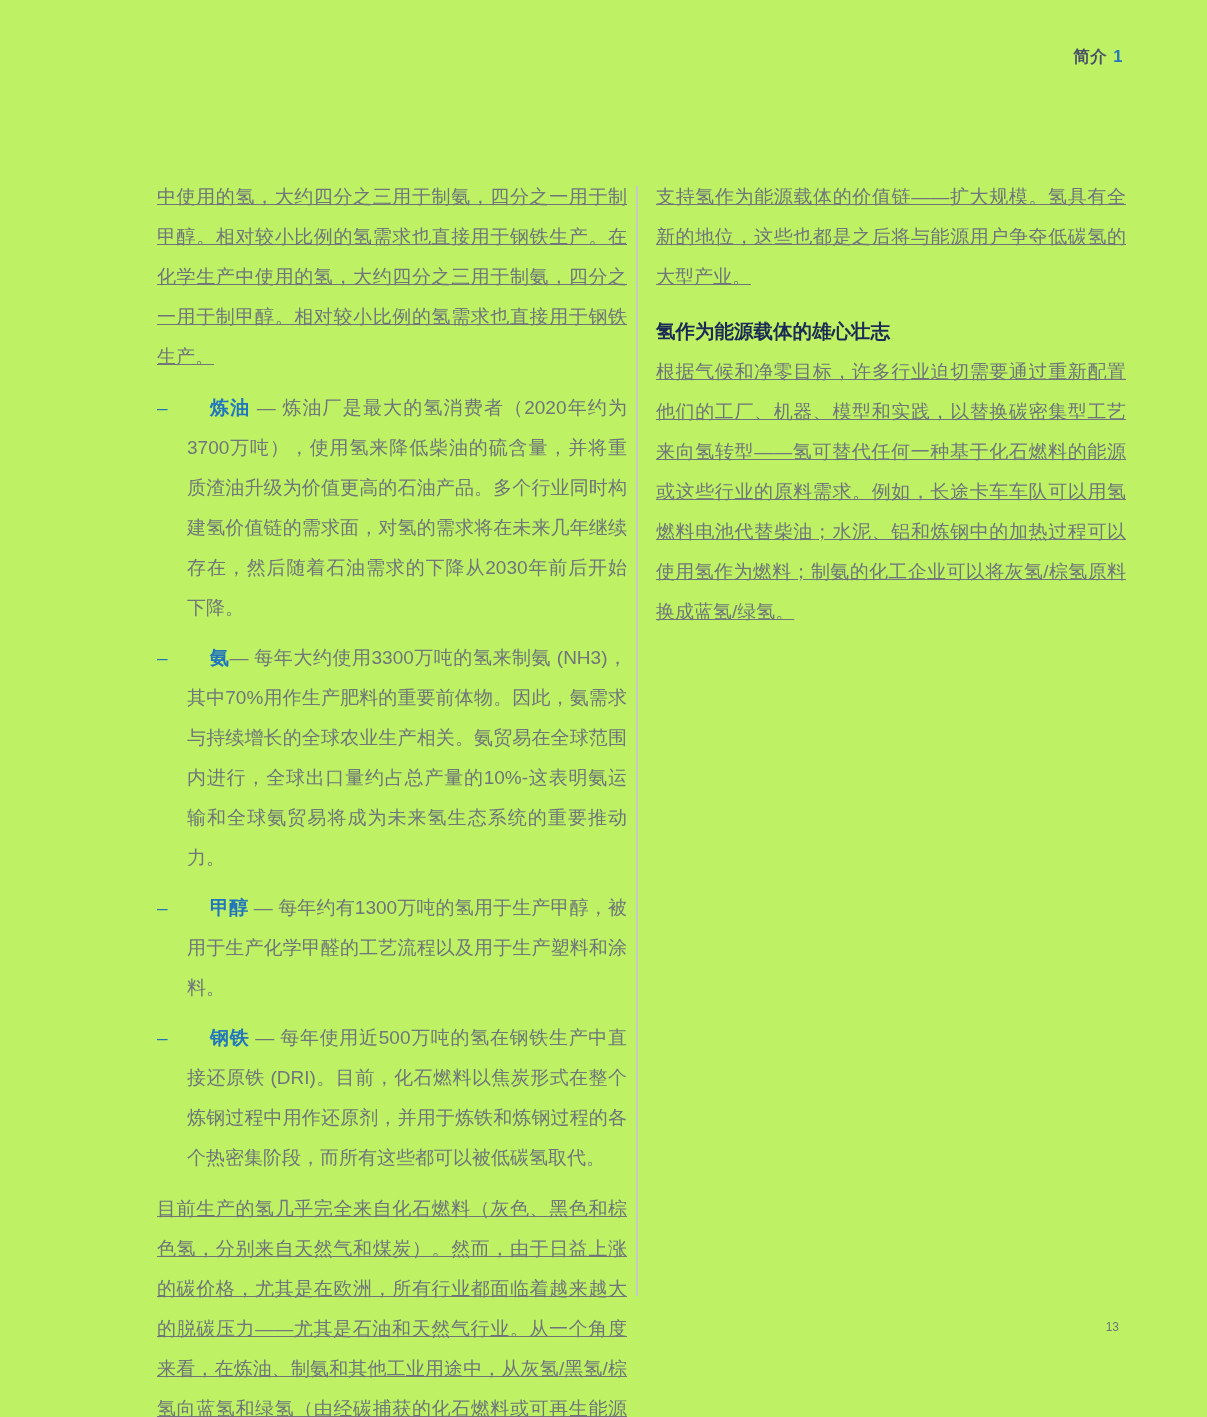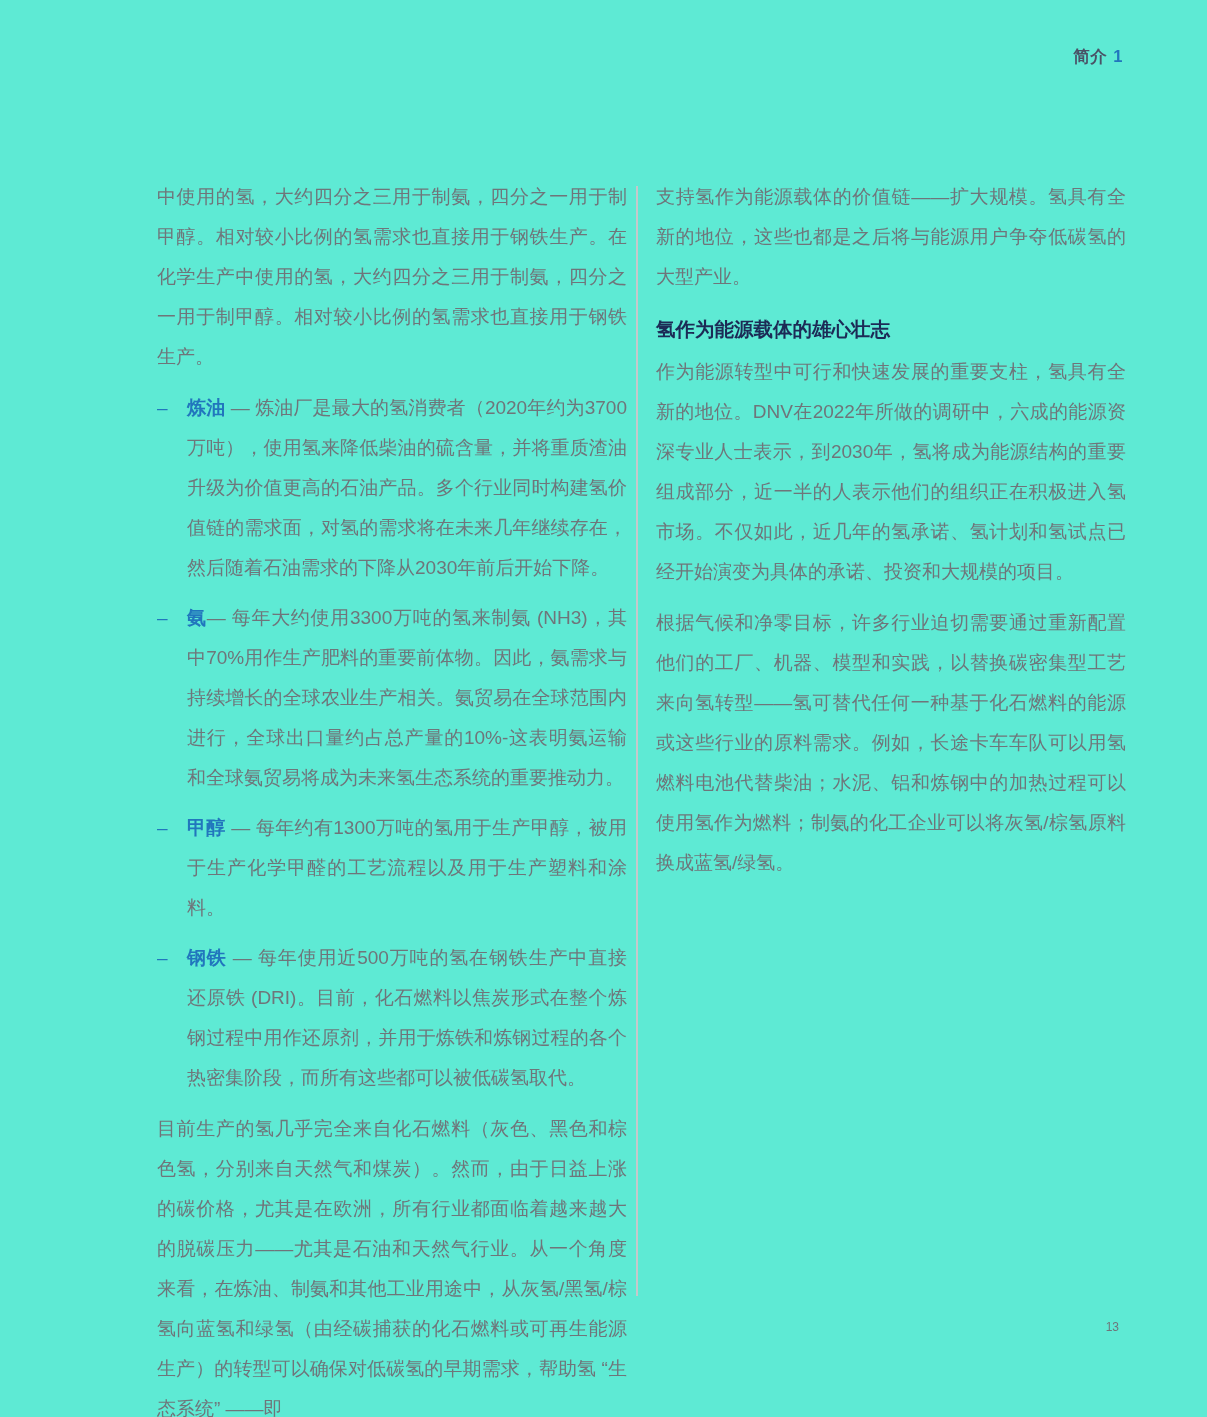--- a/index.html
+++ b/index.html
@@ -3,62 +3,62 @@
 <meta charset="utf-8">
 <style>
   * { margin: 0; padding: 0; box-sizing: border-box; }
   html, body { background: #ffffff; }
   body {
     width: 1207px; height: 1417px;
     position: relative;
     font-family: "Liberation Sans", "DejaVu Sans", sans-serif;
     overflow: hidden;
   }
-  .page { position: absolute; inset: 0; background: #5eead4; }
+  .page { position: absolute; inset: 0; background: #bef264; }
 
   
   .running-header {
     position: absolute; top: 46px; right: 84px;
     font-size: 16.5px; font-weight: 700; letter-spacing: 0.5px;
     color: #4a5266;
   }
   .running-header .chapter-no { color: #2176bd; margin-left: 6px; }
 
   
   .col {
     position: absolute; top: 177px; width: 470px;
     font-size: 19px; line-height: 40px; color: #6f757a;
     text-align: justify;
   }
   .col-left  { left: 157px; }
   .col-right { left: 656px; }
 
-  .col p { margin-bottom: 11px; }
+  .col p { margin-bottom: 11px; text-decoration: underline; }
 
   .column-divider {
     position: absolute; left: 636px; top: 186px;
     width: 2px; height: 1110px; background: #c6c8ca;
   }
 
   
   ul.hydrogen-uses { list-style: none; margin: 11px 0 11px 0; }
   ul.hydrogen-uses li {
     position: relative; padding-left: 30px; margin-bottom: 10px;
   }
   ul.hydrogen-uses .dash {
     position: absolute; left: 0; top: 0;
     color: #2176bd; font-weight: 400;
   }
-  .term { color: #2176bd; font-weight: 700; }
+  .term { color: #2176bd; font-weight: 700; margin-left: 23px; }
   .sep  { color: #6f757a; }
 
   
   .subheading {
     color: #1c2b56; font-weight: 700; font-size: 19.5px;
-    line-height: 40px; margin: 14px 0 1px 0; text-align: left; font-family: Liberation Mono, monospace;
+    line-height: 40px; margin: 14px 0 1px 0; text-align: left;
   }
 
   
   .page-number {
     position: absolute; top: 1320px; right: 88px;
     font-size: 12px; color: #6f757a;
   }
 </style>
 </head>
 <body>
@@ -94,21 +94,20 @@
     <p>目前生产的氢几乎完全来自化石燃料（灰色、黑色和棕色氢，分别来自天然气和煤炭）。然而，由于日益上涨的碳价格，尤其是在欧洲，所有行业都面临着越来越大的脱碳压力——尤其是石油和天然气行业。从一个角度来看，在炼油、制氨和其他工业用途中，从灰氢/黑氢/棕氢向蓝氢和绿氢（由经碳捕获的化石燃料或可再生能源生产）的转型可以确保对低碳氢的早期需求，帮助氢 “生态系统” ——即</p>
   </div>
 
   <div class="column-divider"></div>
 
   <div class="col col-right">
     <p>支持氢作为能源载体的价值链——扩大规模。氢具有全新的地位，这些也都是之后将与能源用户争夺低碳氢的大型产业。</p>
 
     <div class="subheading">氢作为能源载体的雄心壮志</div>
 
-    <p>作为能源转型中可行和快速发展的重要支柱，氢具有全新的地位。DNV在2022年所做的调研中，六成的能源资深专业人士表示，到2030年，氢将成为能源结构的重要组成部分，近一半的人表示他们的组织正在积极进入氢市场。不仅如此，近几年的氢承诺、氢计划和氢试点已经开始演变为具体的承诺、投资和大规模的项目。</p>
 
 
     <p>根据气候和净零目标，许多行业迫切需要通过重新配置他们的工厂、机器、模型和实践，以替换碳密集型工艺来向氢转型——氢可替代任何一种基于化石燃料的能源或这些行业的原料需求。例如，长途卡车车队可以用氢燃料电池代替柴油；水泥、铝和炼钢中的加热过程可以使用氢作为燃料；制氨的化工企业可以将灰氢/棕氢原料换成蓝氢/绿氢。</p>
 
   </div>
 
   <div class="page-number">13</div>
 
 </div>
 

